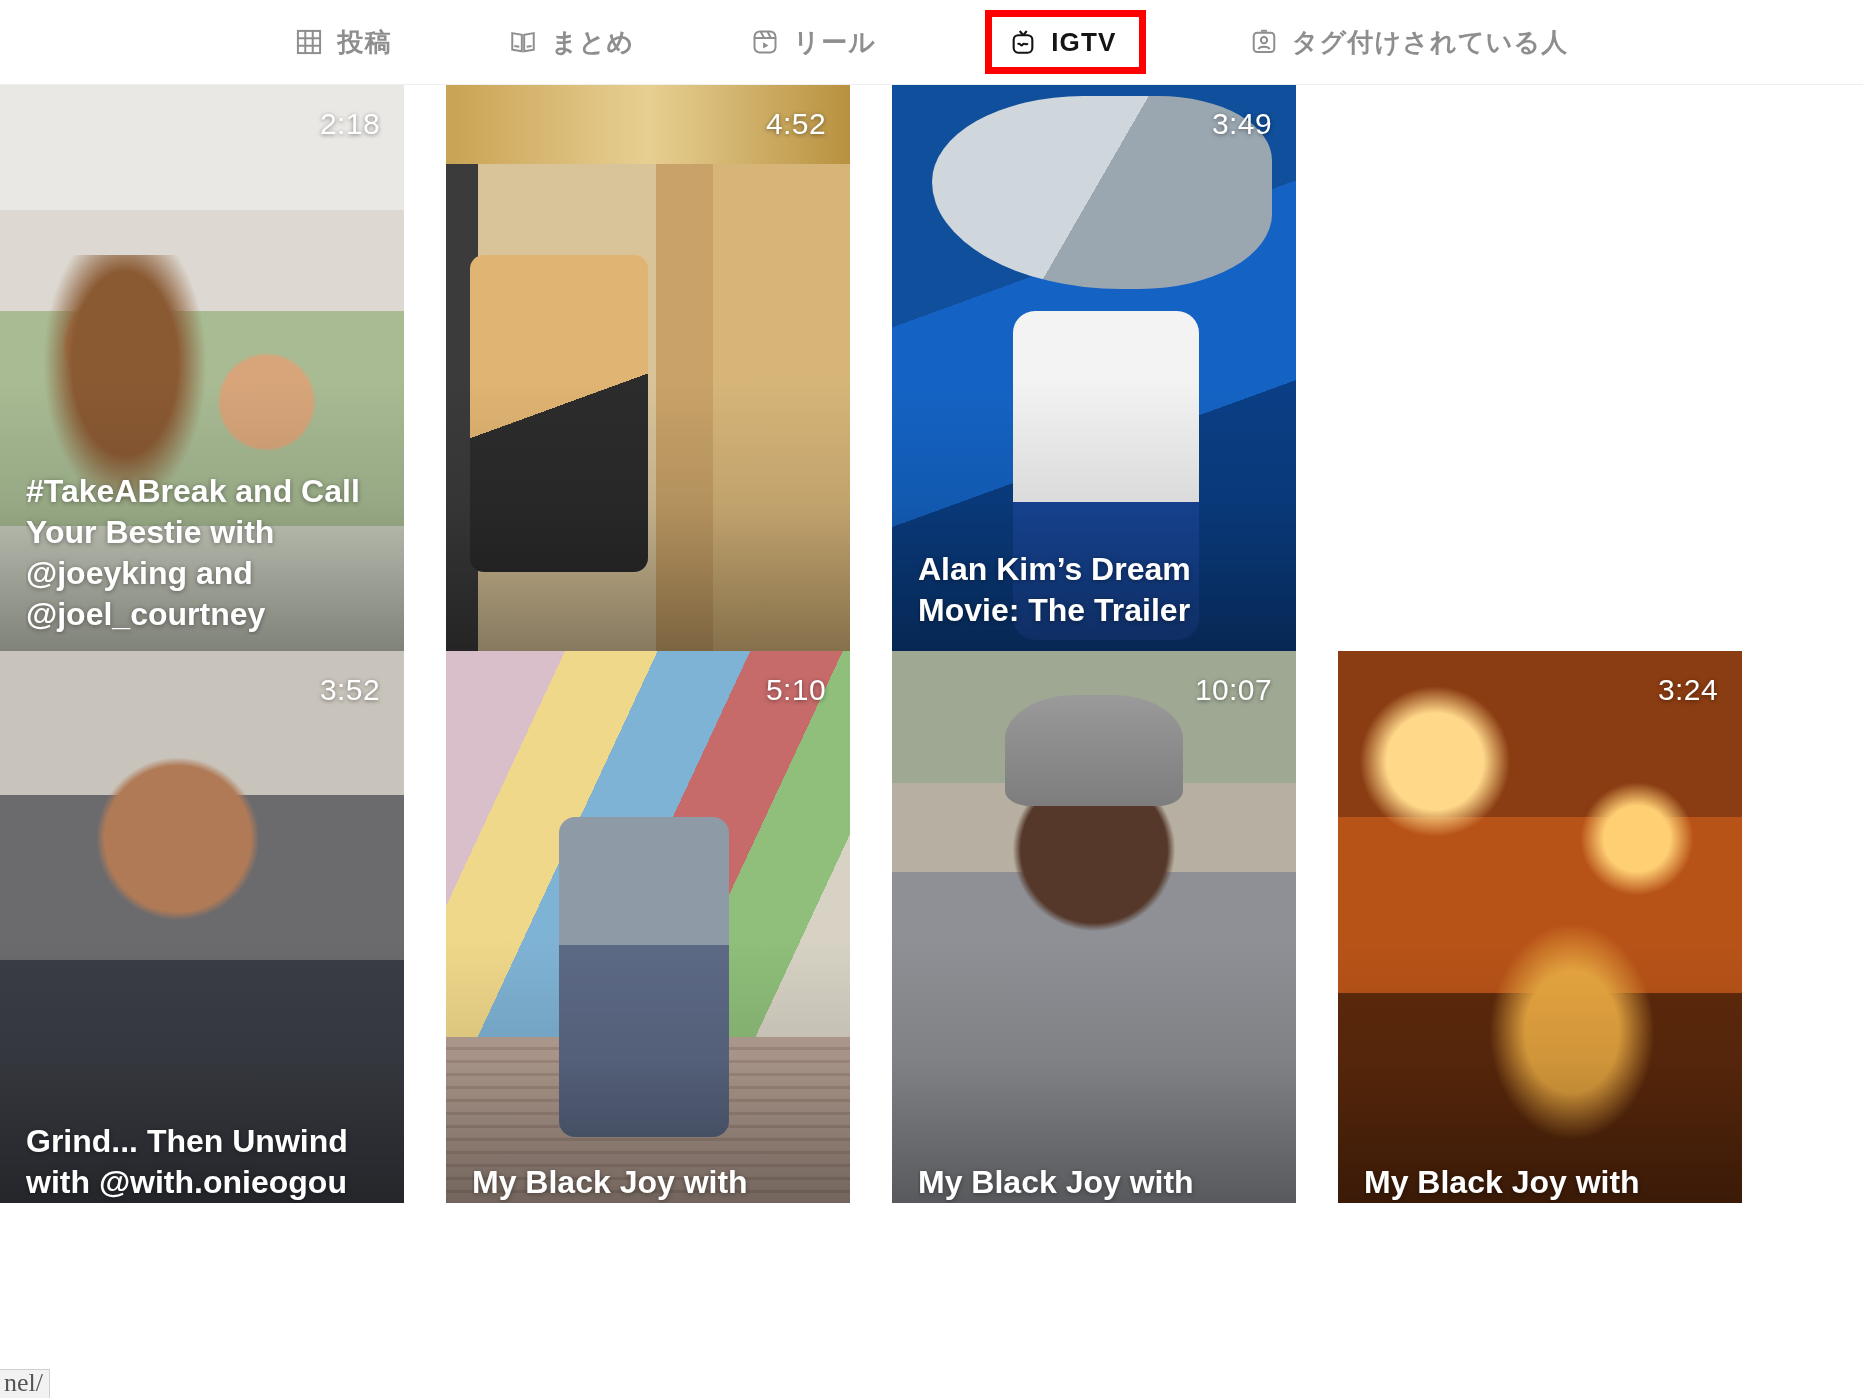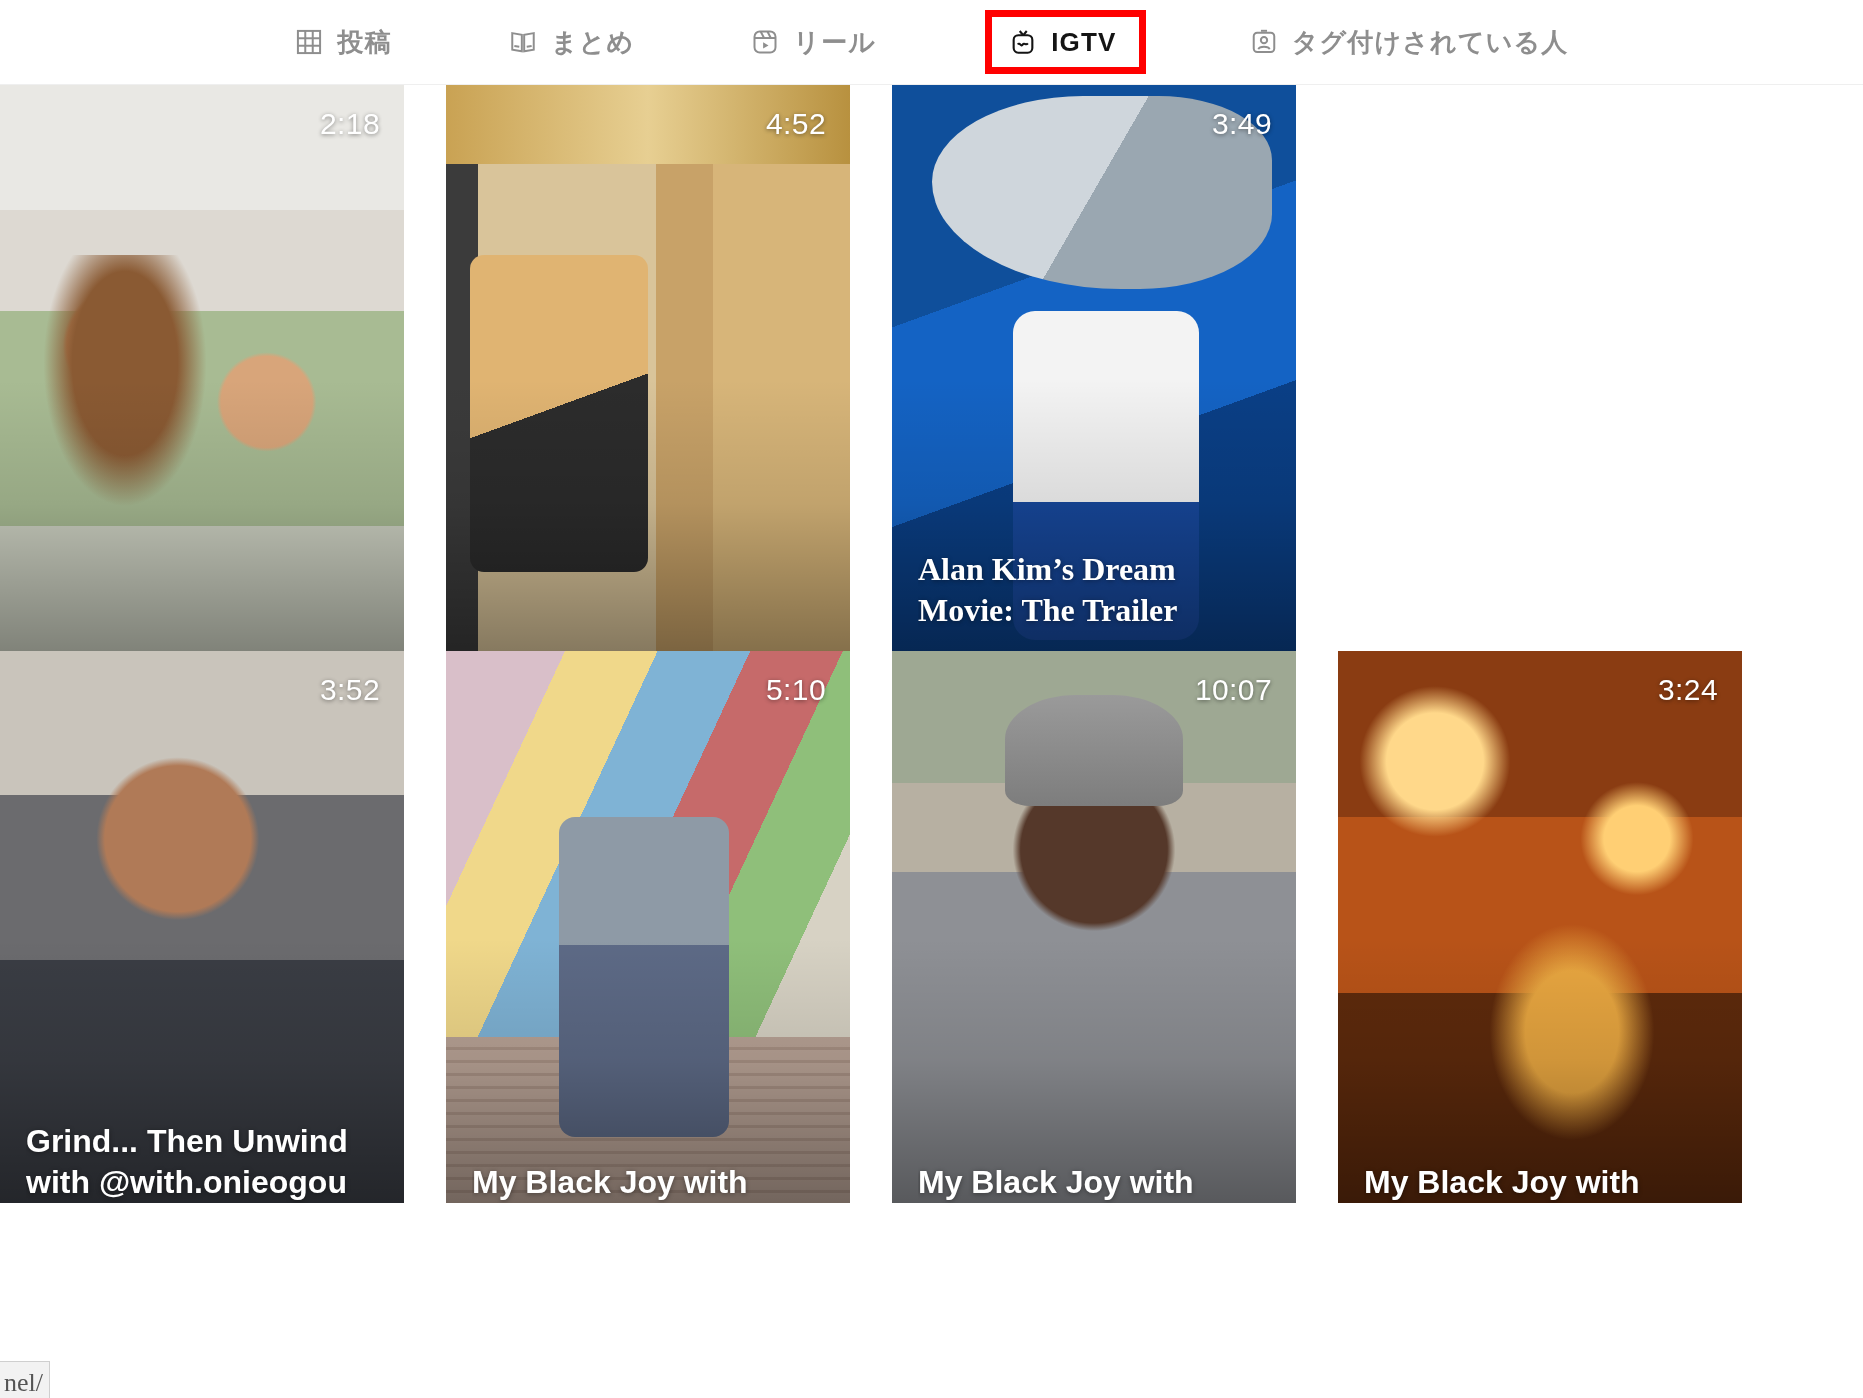--- a/index.html
+++ b/index.html
@@ -97,36 +97,36 @@
     bottom: 16px;
     color: #ffffff;
     font-size: 32px;
     font-weight: bold;
     line-height: 1.28;
     text-shadow: 0 1px 5px rgba(0,0,0,.40);
     z-index: 4;
     white-space: pre-line;
     overflow: hidden;
   }
-  .cell .caption.mid { bottom: 20px; font-family: Liberation Serif, serif; }
+  .cell .caption.mid { bottom: 20px; }
 
   
   .row2 .cell { height: 552px; }
   .row2 .cell .caption { bottom: 0px; }
 
   
   .corner-chip {
     position: absolute;
     left: 0;
     bottom: 0;
     background: #f2f2f2;
     color: #555;
     font-size: 26px;
     font-family: "Liberation Serif", serif;
-    padding: 8px 6px 2px 4px;
+    padding: 0 6px 2px 4px;
     border: 1px solid #cfcfcf;
     border-left: none;
     border-bottom: none;
     z-index: 9;
     line-height: 1;
   }
 
   
   .a1 { background:
         radial-gradient(circle at 30% 46%, #c98f63 0 13%, rgba(201,143,99,0) 14%),
@@ -262,20 +262,21 @@
   </div>
 
 </div>
 
 <div class="grid">
 
   <div class="cell">
     <div class="art a1"></div>
     <div class="vig"></div>
     <div class="duration">2:18</div>
+    <div class="caption">#TakeABreak and Call Your Bestie with @joeyking and @joel_courtney</div>
   </div>
 
   <div class="cell">
     <div class="art a2"></div>
     <div class="vig"></div>
     <div class="duration">4:52</div>
   </div>
 
   <div class="cell">
     <div class="art a3"></div>

